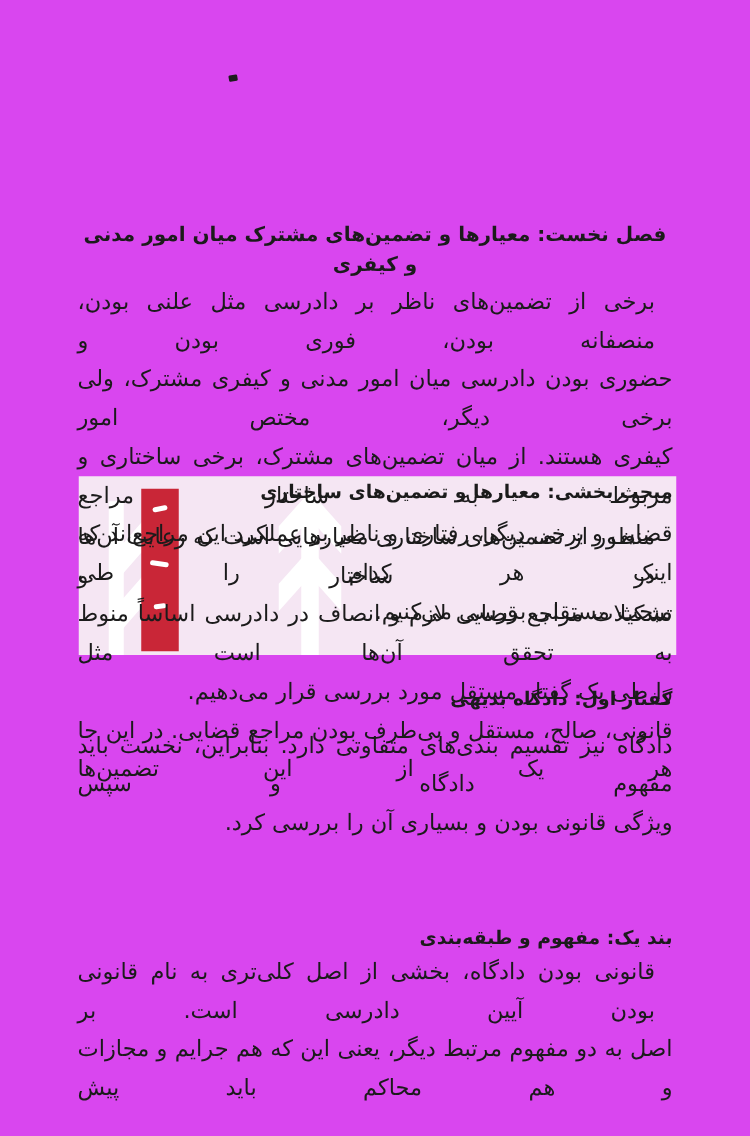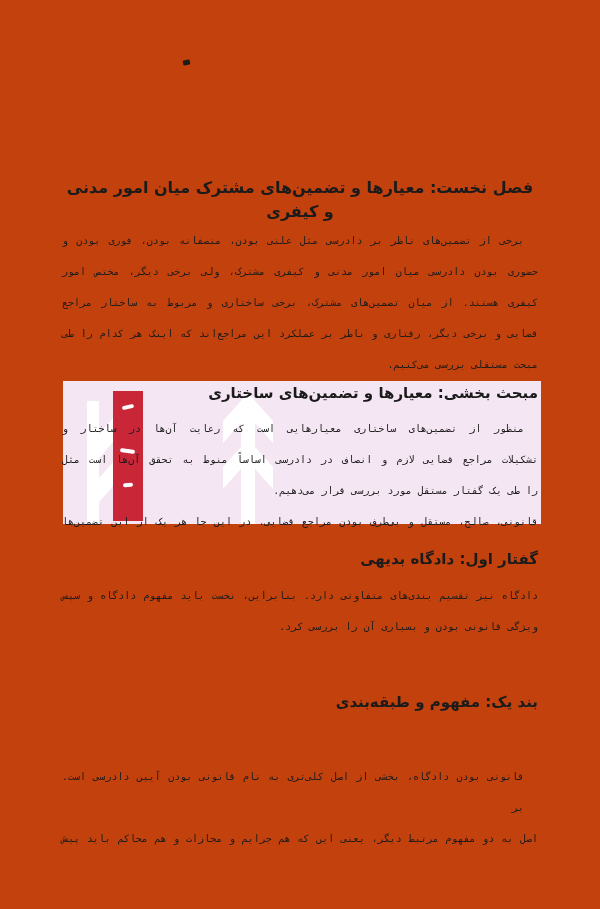--- a/index.html
+++ b/index.html
@@ -1,17 +1,17 @@
 <!DOCTYPE html>
 <html lang="fa" style="--wm-band: #f5e6f3; --wm-outline: #ecccе8; --wm-glyph: #ffffff; --wm-stamp: #c92637;"><head>
 <meta charset="utf-8">
 <style>
   html,body{margin:0;padding:0;background:#ffffff;}
   .page{
-    position:relative;width:600px;height:909px;background:#c2410c;
+    position:relative;width:600px;height:909px;background:#d946ef;
     overflow:hidden;font-family:"DejaVu Sans",sans-serif;color:#1b1b1b;
   }
   .ink-speck{
     position:absolute;left:183px;top:60px;width:7px;height:5px;
     background:#1c1c1c;transform:rotate(-10deg);border-radius:1px;
   }
   
   .wm-band{
     position:absolute;left:63px;top:381px;width:478px;height:143px;
     background:var(--wm-band,#f5e6f3);
@@ -29,22 +29,22 @@
   .content{
     position:absolute;left:62px;top:0;width:476px;direction:rtl;
   }
   .blk{position:absolute;right:0;left:0;}
   .title{
     top:176px;text-align:center;font-weight:bold;font-size:16px;line-height:24px;
   }
   .heading{font-weight:bold;font-size:15px;line-height:20px;text-align:right;}
   .h2{top:383px;}
   .h3{top:549px;}
-  .h4{top:692px;}
-  .para{font-size:10px;font-family:Liberation Mono, monospace;}
+  .h4{top:740px;}
+  .para{font-size:18px;}
   .p1{top:226px;}
   .p2{top:414px;}
   .p3{top:581px;}
   .p4{top:762px;}
   .ln{
     line-height:31px;text-align:justify;text-align-last:justify;
     white-space:normal;
   }
   .ind{padding-right:14px;}
   .end{text-align-last:right;}

